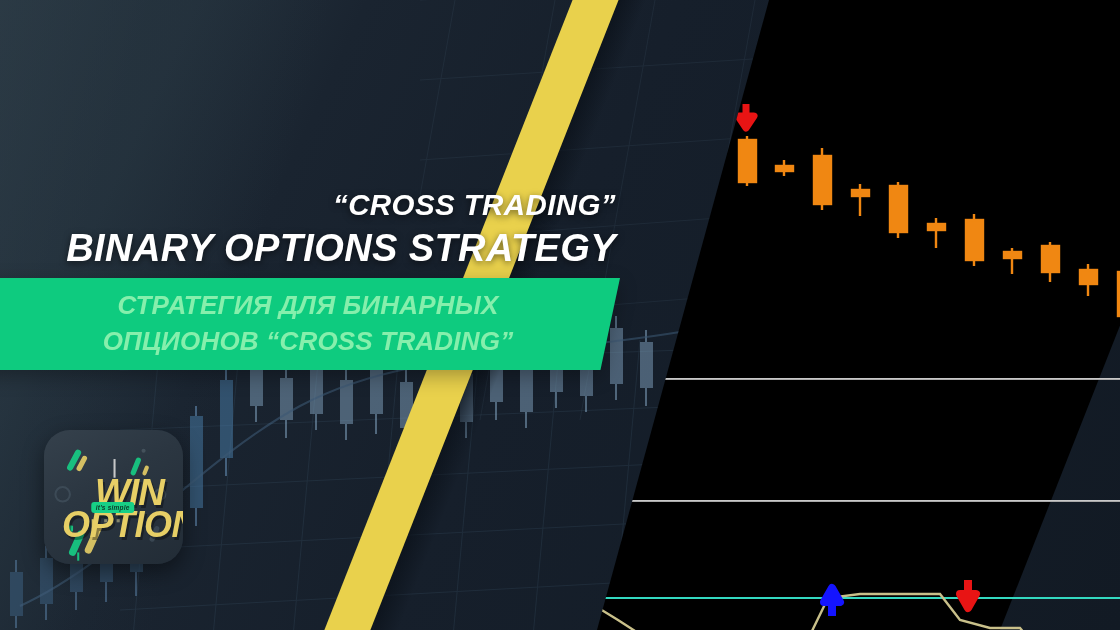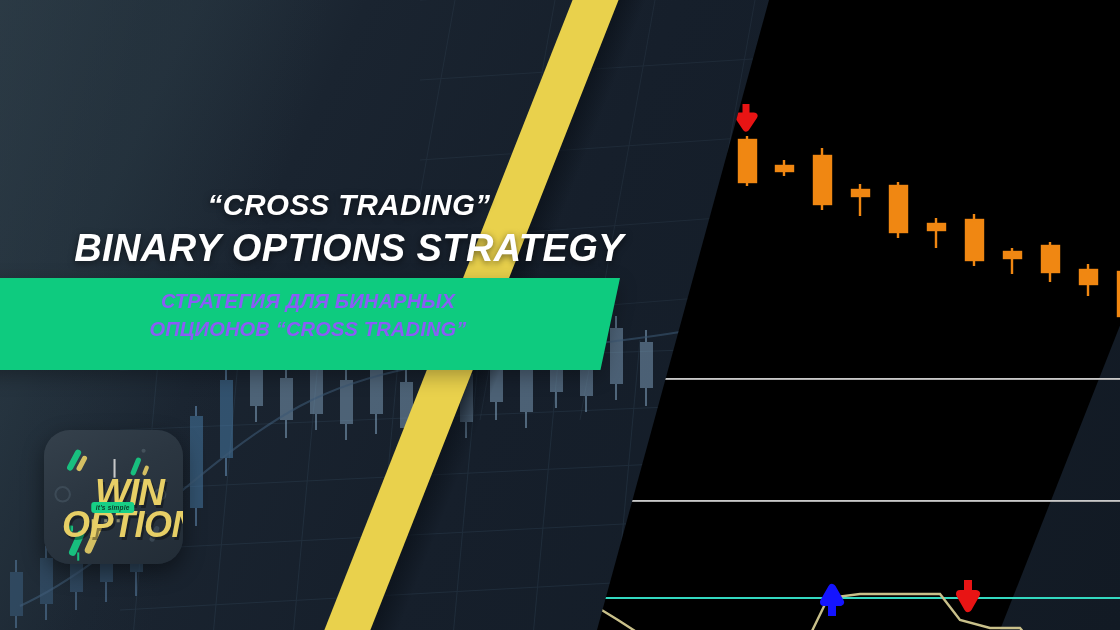--- a/index.html
+++ b/index.html
@@ -71,46 +71,45 @@
     position:absolute; left:0; width:1000px; height:2px;
     background:linear-gradient(#d8d8d8,#9a9a9a);
   }
 
   
   .chart-svg { position:absolute; left:0; top:0; }
 
   
   .title {
     position:absolute; left:0; top:186px; width:616px;
-    text-align:center;
+    text-align:right;
     color:#ffffff;
     font-weight:bold;
     font-style:italic;
     font-size:29.5px;
     letter-spacing:.4px;
     line-height:1.30;
     text-shadow:0 2px 7px rgba(0,0,0,.55);
-    margin-left:41px;
   }
   .title .l2 { font-size:38px; }
 
   
   .banner-shape {
     position:absolute; left:-40px; top:278px; width:660px; height:92px;
     background:#0ecb7f;
     transform:skewX(-12deg);
     transform-origin:top left;
     box-shadow:0 6px 20px rgba(0,0,0,.30);
   }
   .banner-text {
     position:absolute; left:0px; top:288px; width:616px;
     text-align:center;
-    color:#8b5cf6;
+    color:#86efac;
     font-weight:bold; font-style:italic;
-    font-size:20px;
+    font-size:26px;
     line-height:1.38;
     letter-spacing:.2px;
   }
 
   
   .logo {
     position:absolute; left:44px; top:430px; width:139px; height:134px;
     border-radius:26px;
     background:linear-gradient(150deg,#35414c 0%,#2b3641 42%,#222c36 100%);
     box-shadow:0 8px 22px rgba(0,0,0,.45);

